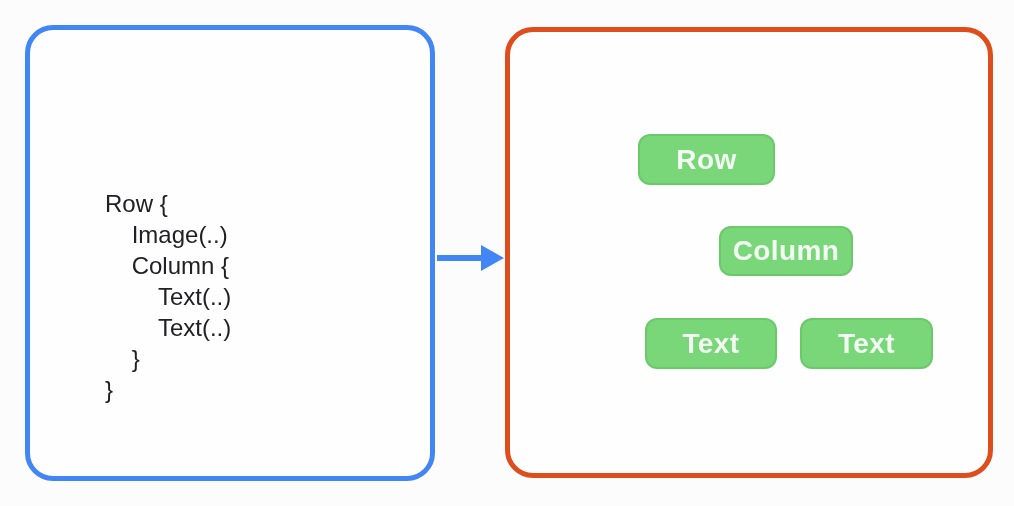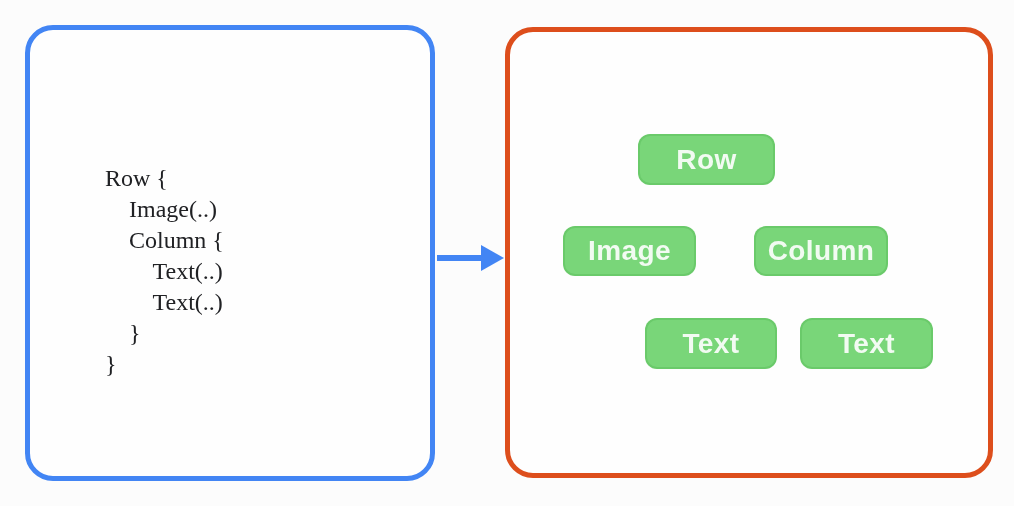--- a/index.html
+++ b/index.html
@@ -13,37 +13,37 @@
   }
   .panel.code{
     left:25px;top:25px;width:410px;height:456px;
     border:5px solid var(--left_border,#4285F4);
   }
   .panel.tree{
     left:505px;top:27px;width:488px;height:451px;
     border:5px solid var(--right_border,#DD4E1C);
   }
   pre.code-text{
-    position:absolute;left:105px;top:163px;margin:0;
-    font-family:Liberation Serif, serif;
+    position:absolute;left:105px;top:188px;margin:0;
+    font-family:Liberation Sans, sans-serif;
     font-size:24px;line-height:31px;color:var(--code_text,#202124);
     white-space:pre;
   }
   svg.overlay{position:absolute;left:0;top:0;width:1014px;height:506px;pointer-events:none;}
   .node{
     position:absolute;display:flex;align-items:center;justify-content:center;
     background:var(--node_fill,#79D679);
     border:2px solid rgba(80,180,80,.35);
     border-radius:12px;box-sizing:border-box;
     color:var(--node_text,#F2FBF2);
     font-size:28px;font-weight:700;letter-spacing:.4px;
   }
   .node.row    {left:638px;top:134px;width:137px;height:51px;}
   .node.image  {left:563px;top:226px;width:133px;height:50px;}
-  .node.column {left:719px;top:226px;width:134px;height:50px;margin-left:35px;}
+  .node.column {left:719px;top:226px;width:134px;height:50px;}
   .node.text1  {left:645px;top:318px;width:132px;height:51px;}
   .node.text2  {left:800px;top:318px;width:133px;height:51px;}
 </style>
 </head>
 <body>
 
 <div class="canvas">
 
   <div class="panel code"></div>
 
@@ -68,23 +68,20 @@
       <line x1="757" y1="276" x2="729" y2="320"></line>
       <line x1="814" y1="276" x2="842" y2="320"></line>
     </g>
   </svg>
 
   <div class="panel tree"></div>
 
   <div class="node row">
     <span>Row</span>
   </div>
-  <div class="node image">
-    <span>Image</span>
-  </div>
   <div class="node column">
     <span>Column</span>
   </div>
   <div class="node text1">
     <span>Text</span>
   </div>
   <div class="node text2">
     <span>Text</span>
   </div>
 

